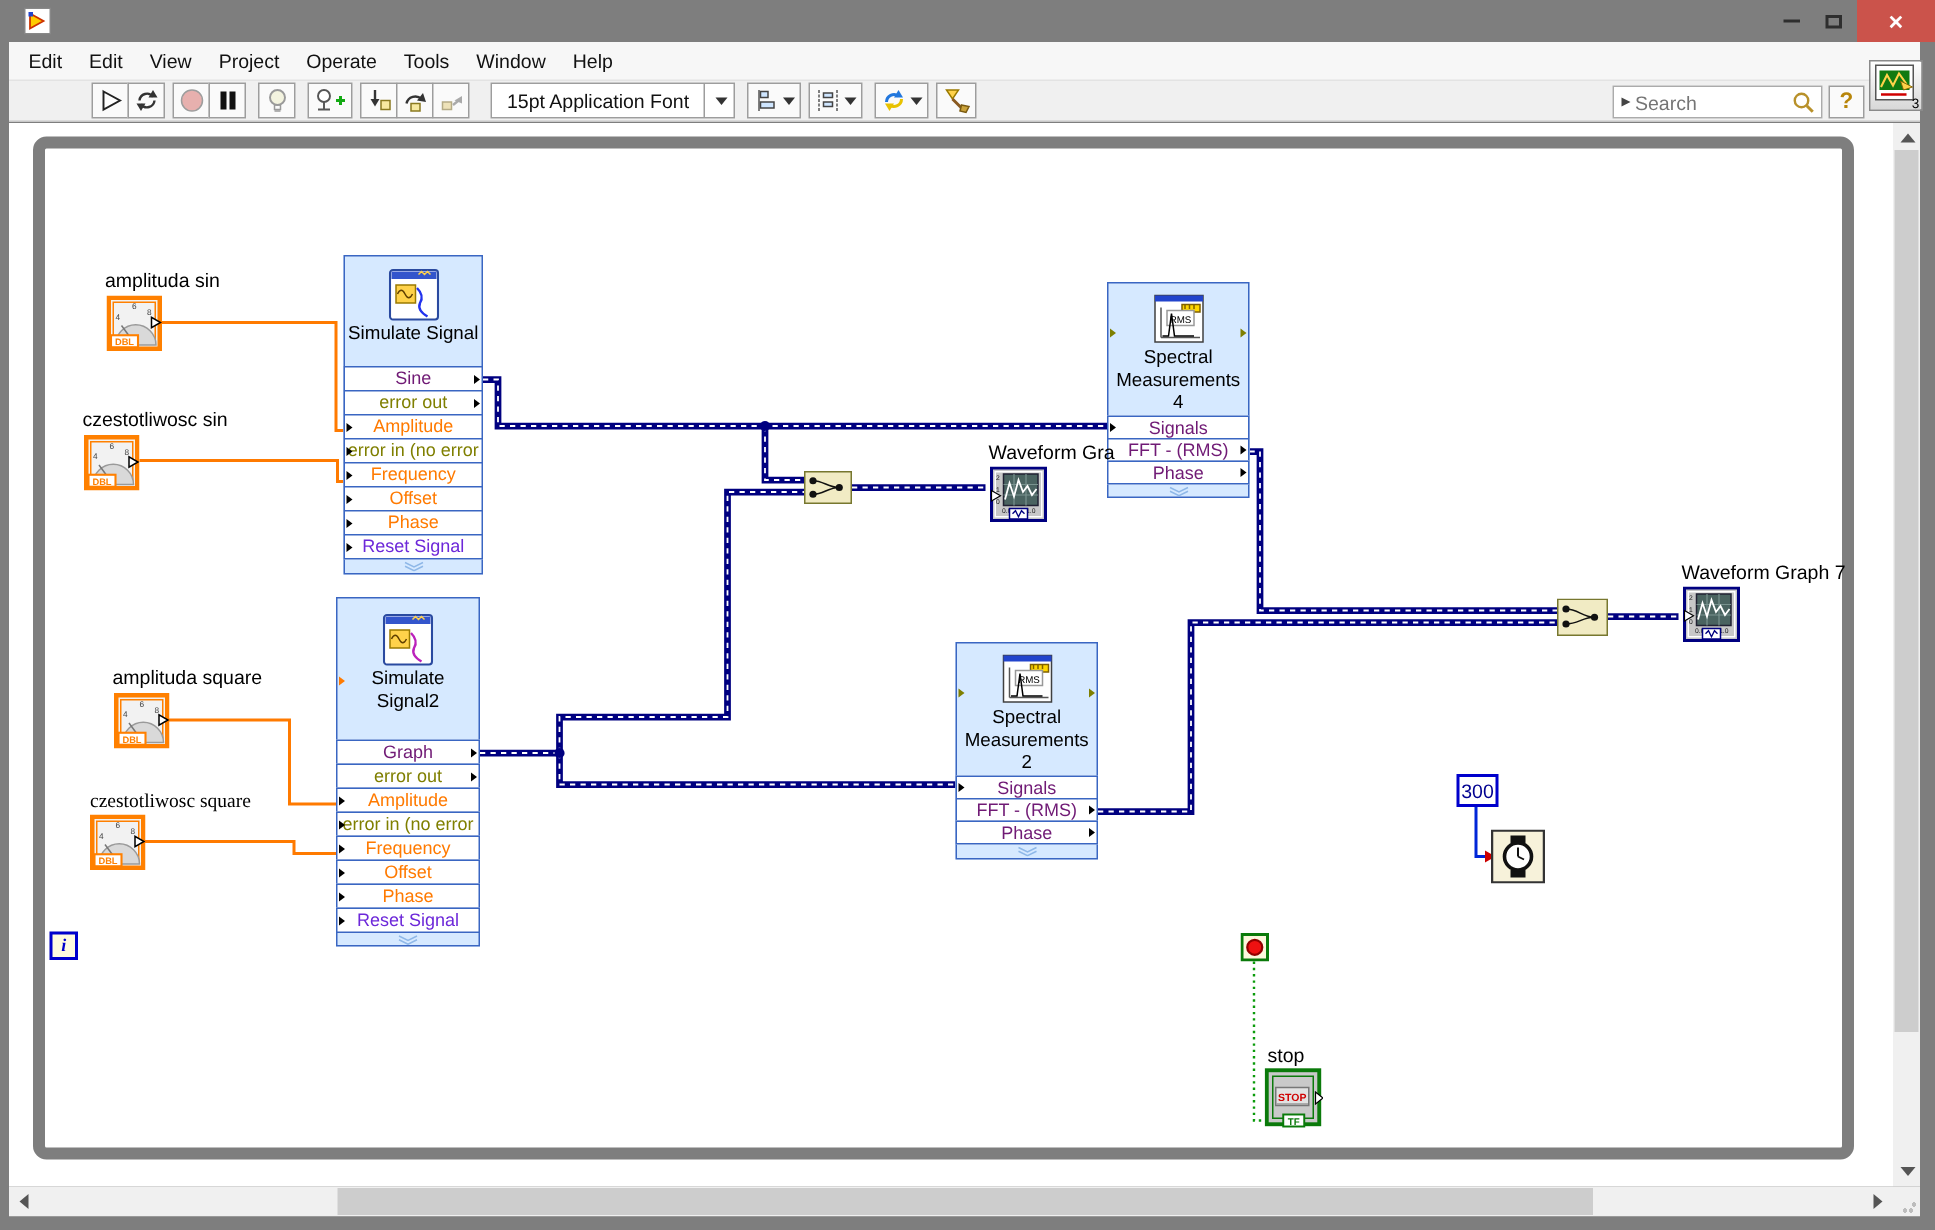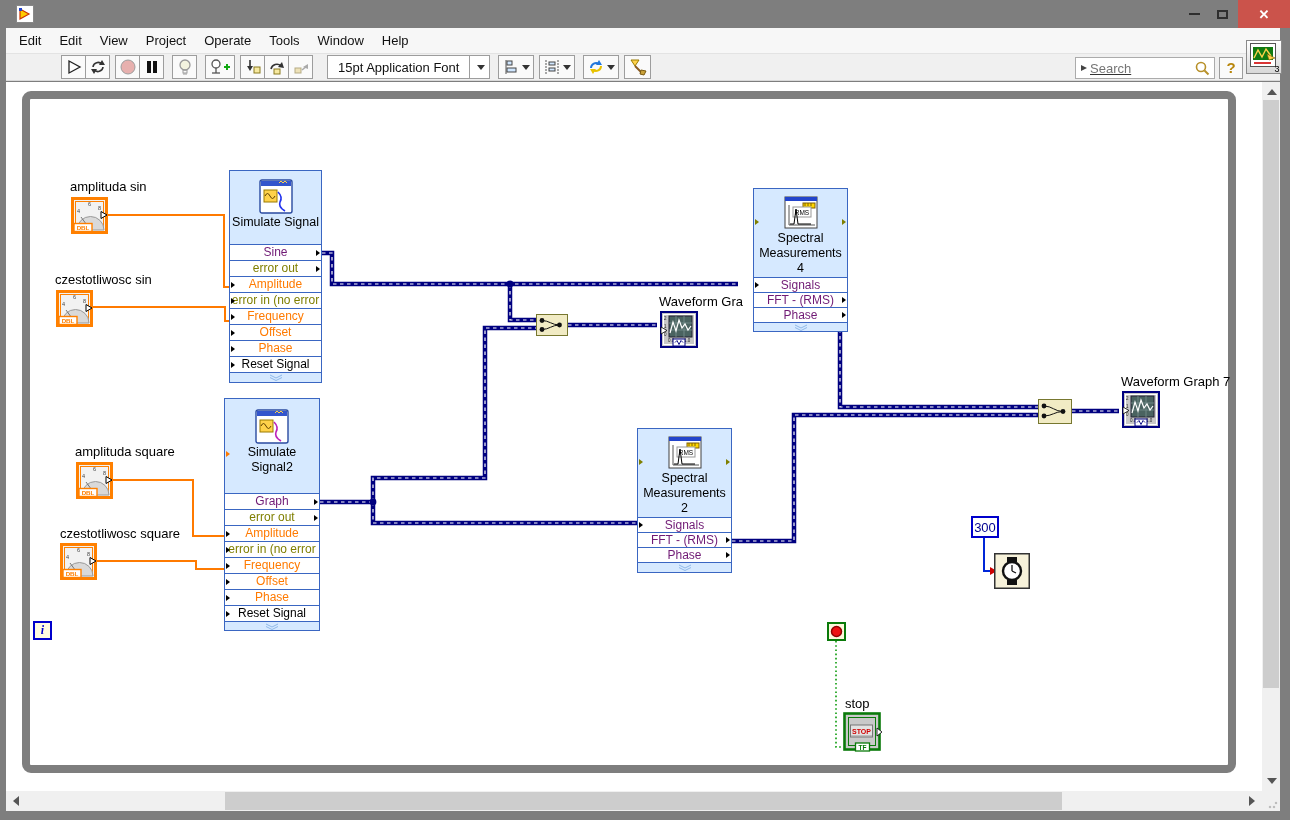--- a/index.html
+++ b/index.html
@@ -29,21 +29,21 @@
   .fontbox{height:24px;border:1px solid #9d9d9d;background:#fff;display:flex;align-items:center;margin-left:-1px;}
   .fontbox .ftxt{padding:0 10px;font-size:13px;color:#111;white-space:nowrap;}
   .fontbox .fdrop{width:20px;height:100%;border-left:1px solid #9d9d9d;display:flex;align-items:center;justify-content:center;}
   .ddbtn{height:24px;border:1px solid #9d9d9d;background:#fafafa;display:flex;align-items:center;
     padding:0 3px;margin-left:-1px;}
   .caret{width:0;height:0;border-left:4px solid transparent;border-right:4px solid transparent;
     border-top:5px solid #333;margin-left:2px;}
   .searchbox{position:absolute;left:1073px;top:3px;width:140px;height:22px;border:1px solid #ababab;
     background:#fff;display:flex;align-items:center;padding:0 4px;}
   .searchbox input{border:none;outline:none;flex:1;font-size:13px;color:#333;min-width:0;
-    font-family:"Liberation Sans",sans-serif;text-decoration:underline;}
+    font-family:"Liberation Sans",sans-serif;}
   .helpbtn{position:absolute;left:1217px;top:3px;width:24px;height:22px;border:1px solid #9d9d9d;
     background:#fafafa;color:#b8860b;font-weight:bold;font-size:15px;text-align:center;line-height:20px;}
   .ctxhelp{position:absolute;left:1246px;top:40px;width:36px;height:34px;border:1px solid #8a8a8a;
     background:linear-gradient(#ffffff,#d8d8d8);z-index:40;display:flex;align-items:center;justify-content:center;}
   
   .canvas{position:absolute;left:6px;top:82px;width:1256px;height:709px;background:#ffffff;}
   .vscroll{position:absolute;left:1262px;top:82px;width:18px;height:709px;background:#f0f0f0;}
   .hscroll{position:absolute;left:6px;top:791px;width:1256px;height:20px;background:#f0f0f0;}
   .thumbv{position:absolute;left:1px;width:16px;background:#cdcdcd;}
   .thumbh{position:absolute;top:1px;height:18px;background:#cdcdcd;}
@@ -60,21 +60,21 @@
     background:#fffbe0;color:#0000cc;font:bold italic 12px "Liberation Serif",serif;
     display:flex;align-items:center;justify-content:center;z-index:8;}
   
   .xblock{position:absolute;border:1px solid #3a66c2;background:#d6e9ff;z-index:10;}
   .xhead{position:relative;width:100%;display:flex;flex-direction:column;align-items:center;}
   .xtitle{font-size:12.5px;line-height:15px;color:#000;text-align:center;width:100%;}
   .xrow{position:relative;width:calc(100% + 2px);margin-left:-1px;background:#fff;
     border:1px solid #3a66c2;margin-top:-1px;text-align:center;font-size:12px;
     overflow:hidden;white-space:nowrap;}
   .rss{height:17px;line-height:15px;} .rsm{height:16px;line-height:14px;}
-  .t-dyn{color:#701a75;} .t-err{color:#7f7f00;} .t-dbl{color:#ff7a00;} .t-bool{color:#000000;}
+  .t-dyn{color:#701a75;} .t-err{color:#7f7f00;} .t-dbl{color:#ff7a00;} .t-bool{color:#6d28d9;}
   .arr-l{position:absolute;left:1px;top:50%;margin-top:-3px;width:0;height:0;
     border-left:4px solid #000;border-top:3px solid transparent;border-bottom:3px solid transparent;}
   .arr-r{position:absolute;right:1px;top:50%;margin-top:-3px;width:0;height:0;
     border-left:4px solid #000;border-top:3px solid transparent;border-bottom:3px solid transparent;}
   .chev{width:100%;display:flex;justify-content:center;align-items:center;}
   .edgearr{position:absolute;width:0;height:0;border-top:3px solid transparent;
     border-bottom:3px solid transparent;}
   
   .lbl{position:absolute;font-size:13px;color:#000;white-space:nowrap;z-index:12;}
   .node{position:absolute;z-index:11;}
@@ -365,21 +365,21 @@
       <text x="4" y="30" font-size="5.5" fill="#444">2</text>
       <text x="6" y="16" font-size="5.5" fill="#444">4</text>
       <text x="17" y="9" font-size="5.5" fill="#444">6</text>
       <text x="27" y="13" font-size="5.5" fill="#444">8</text>
       <polygon points="30,14.5 30,21.5 36,18" fill="#fff" stroke="#000" stroke-width="1"></polygon>
       <rect x="3" y="26.5" width="18" height="8" fill="#fff" stroke="#ff8000" stroke-width="1.4"></rect>
       <text x="12" y="33" font-size="6.2" font-weight="bold" fill="#ff8000" text-anchor="middle">DBL</text>
     </svg>
   </div>
 
-  <div class="lbl" style="left:60px;top:526px;">czestotliwosc square</div>
+  <div class="lbl" style="left:60px;top:526px;font-family:Liberation Serif, serif;">czestotliwosc square</div>
   <div class="node" style="left:60px;top:543px;">
     <svg width="37" height="37" viewBox="0 0 37 37">
       <rect x="1.5" y="1.5" width="34" height="34" fill="#f2f2f2" stroke="#ff8000" stroke-width="3"></rect>
       <rect x="4.5" y="4.5" width="28" height="28" fill="none" stroke="#ff8000"></rect>
       <path d="M6,33 A13.5,13.5 0 0 1 33,33 Z" fill="#d9d9d9" stroke="#9a9a9a"></path>
       <line x1="19.5" y1="33" x2="10" y2="20" stroke="#777"></line>
       <text x="4" y="30" font-size="5.5" fill="#444">2</text>
       <text x="6" y="16" font-size="5.5" fill="#444">4</text>
       <text x="17" y="9" font-size="5.5" fill="#444">6</text>
       <text x="27" y="13" font-size="5.5" fill="#444">8</text>
@@ -439,21 +439,21 @@
     <div class="xrow rss t-dbl"><span>Phase</span><span class="arr-l"></span></div>
     <div class="xrow rss t-bool"><span>Reset Signal</span><span class="arr-l"></span></div>
     <div class="chev" style="height:8px;">
       <svg width="14" height="7" viewBox="0 0 14 7">
           <polyline points="1,1 7,4 13,1" fill="none" stroke="#8fb8e8"></polyline>
           <polyline points="1,3.5 7,6.5 13,3.5" fill="none" stroke="#8fb8e8"></polyline>
         </svg>
     </div>
   </div>
 
-  <div class="xblock" style="left:738px;top:188px;width:95px;margin-left:15px;">
+  <div class="xblock" style="left:738px;top:188px;width:95px;">
     <div class="xhead" style="height:89px;">
       <svg style="margin-top:6px;" width="40" height="36" viewBox="0 0 40 36">
         <rect x="4" y="2" width="32" height="31" fill="#fff" stroke="#404040"></rect>
         <rect x="4" y="2" width="32" height="4" fill="#2244cc"></rect>
         <rect x="22" y="8" width="12" height="5" fill="#ffd700" stroke="#806000"></rect>
         <line x1="24" y1="8" x2="24" y2="11" stroke="#806000"></line>
           <line x1="27" y1="8" x2="27" y2="11" stroke="#806000"></line>
           <line x1="30" y1="8" x2="30" y2="11" stroke="#806000"></line>
         <rect x="12" y="12" width="18" height="10" fill="#fff" stroke="#999"></rect>
         <text x="21" y="20" font-size="6.5" fill="#000" text-anchor="middle">RMS</text>

